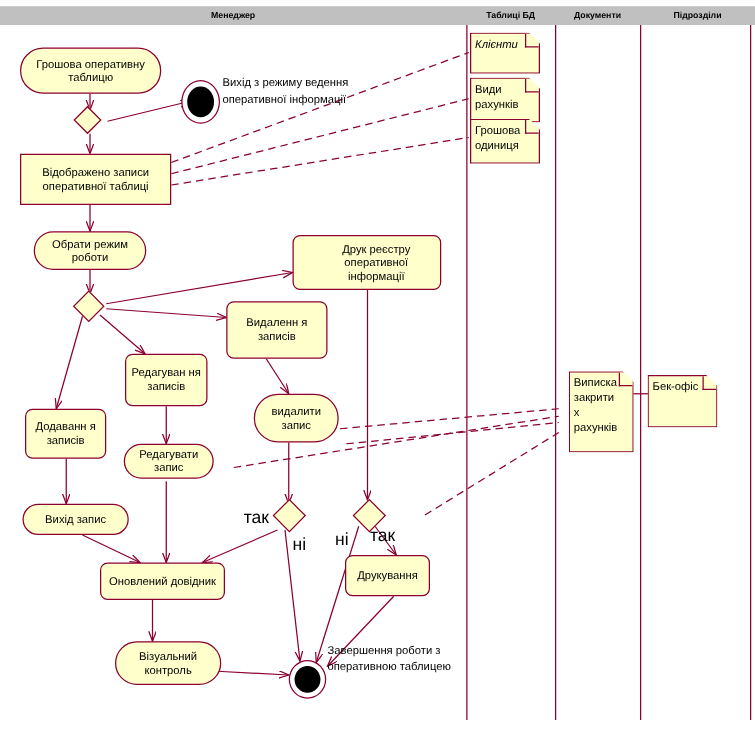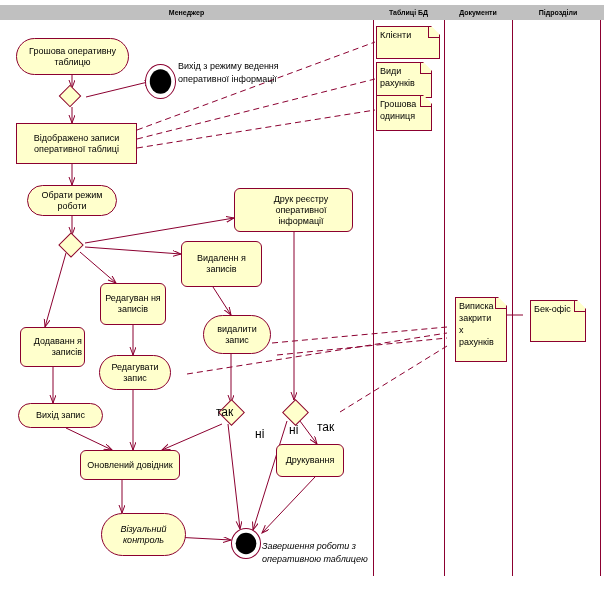--- a/index.html
+++ b/index.html
@@ -37,21 +37,21 @@
   
   .diamond{position:absolute;background:#ffffcc;border:1px solid #8b0030;
       transform:rotate(45deg);}
 
   
   .terminal{position:absolute;border-radius:50%;border:1px solid #8b0030;
       background:#ffffff;display:flex;align-items:center;justify-content:center;}
   .terminal .core{border-radius:50%;background:#000000;width:100%;height:100%;
       transform:scale(.74);}
 
-  .edge-label{position:absolute;font-size:12px;color:#000000;white-space:nowrap;margin-left:21px;}
+  .edge-label{position:absolute;font-size:14px;color:#000000;white-space:nowrap;}
   .free-label{position:absolute;font-size:9px;line-height:13px;color:#000000;}
 </style>
 </head>
 <body>
 
 <div id="diagram-root">
 
   <div class="lane-header-bar"></div>
 
   <div class="lane-title" style="left:0;width:373px;">Менеджер</div>
@@ -145,68 +145,68 @@
   <div class="node rect" style="left:16px;top:123px;width:121px;height:41px;">Відображено записи оперативної таблиці</div>
 
   <div class="node stadium" style="left:27px;top:185px;width:90px;height:31px;">Обрати режим роботи</div>
 
   <div class="node rounded" style="left:234px;top:188px;width:119px;height:44px;padding-left:17px;">Друк реєстру оперативної інформації</div>
 
   <div class="node rounded" style="left:181px;top:241px;width:81px;height:46px;">Видаленн я записів</div>
 
   <div class="node rounded" style="left:100px;top:283px;width:66px;height:42px;">Редагуван ня записів</div>
 
-  <div class="node rounded" style="left:20px;top:327px;width:65px;height:40px;text-align:right;">Додаванн я записів</div>
+  <div class="node rounded" style="left:20px;top:327px;width:65px;height:40px;">Додаванн я записів</div>
 
   <div class="node stadium" style="left:203px;top:315px;width:68px;height:39px;">видалити запис</div>
 
-  <div class="node stadium" style="left:99px;top:355px;width:72px;height:35px;">Редагувати запис</div>
+  <div class="node stadium" style="left:99px;top:355px;width:72px;height:28px;">Редагувати запис</div>
 
   <div class="node stadium" style="left:18px;top:403px;width:85px;height:25px;">Вихід запис</div>
 
   <div class="node rounded" style="left:80px;top:450px;width:100px;height:30px;">Оновлений довідник</div>
 
-  <div class="node stadium" style="left:101px;top:513px;width:85px;height:43px;font-style:italic;">Візуальний контроль</div>
+  <div class="node stadium" style="left:92px;top:513px;width:85px;height:35px;">Візуальний контроль</div>
 
   <div class="node rounded" style="left:276px;top:444px;width:68px;height:33px;">Друкування</div>
 
   <div class="terminal" style="left:231px;top:528px;width:28px;height:29px;">
       <span class="core"></span>
     </div>
 
-  <div class="free-label" style="left:262px;top:540px;width:120px;font-style:italic;">Завершення роботи з оперативною таблицею</div>
+  <div class="free-label" style="left:262px;top:514px;width:120px;">Завершення роботи з оперативною таблицею</div>
 
   <div class="diamond" style="left:62px;top:88px;width:14px;height:14px;"></div>
   <div class="diamond" style="left:62px;top:236px;width:16px;height:16px;"></div>
   <div class="diamond" style="left:222px;top:403px;width:17px;height:17px;"></div>
   <div class="diamond" style="left:286px;top:403px;width:17px;height:17px;"></div>
 
   <div class="edge-label" style="left:195px;top:405px;">так</div>
   <div class="edge-label" style="left:234px;top:427px;">ні</div>
   <div class="edge-label" style="left:268px;top:423px;">ні</div>
   <div class="edge-label" style="left:296px;top:420px;">так</div>
 
-  <div class="docnode" style="left:376px;top:26px;width:64px;height:33px;">
+  <div class="docnode" style="left:376px;top:26px;width:56px;height:33px;font-style:italic;">
     <span>Клієнти</span>
     <span class="fold"></span>
   </div>
 
   <div class="docnode" style="left:376px;top:62px;width:56px;height:36px;">
     <span>Види рахунків</span>
     <span class="fold"></span>
   </div>
 
   <div class="docnode" style="left:376px;top:95px;width:56px;height:36px;">
     <span>Грошова одиниця</span>
     <span class="fold"></span>
   </div>
 
   <div class="docnode" style="left:447px;top:297px;width:52px;height:65px;margin-left:8px;">
     <span>Виписка закрити х рахунків</span>
     <span class="fold"></span>
   </div>
 
-  <div class="docnode" style="left:530px;top:300px;width:56px;height:42px;">
+  <div class="docnode" style="left:518px;top:300px;width:56px;height:42px;">
     <span>Бек-офіс</span>
     <span class="fold"></span>
   </div>
 
 </div>
 
 </body></html>

